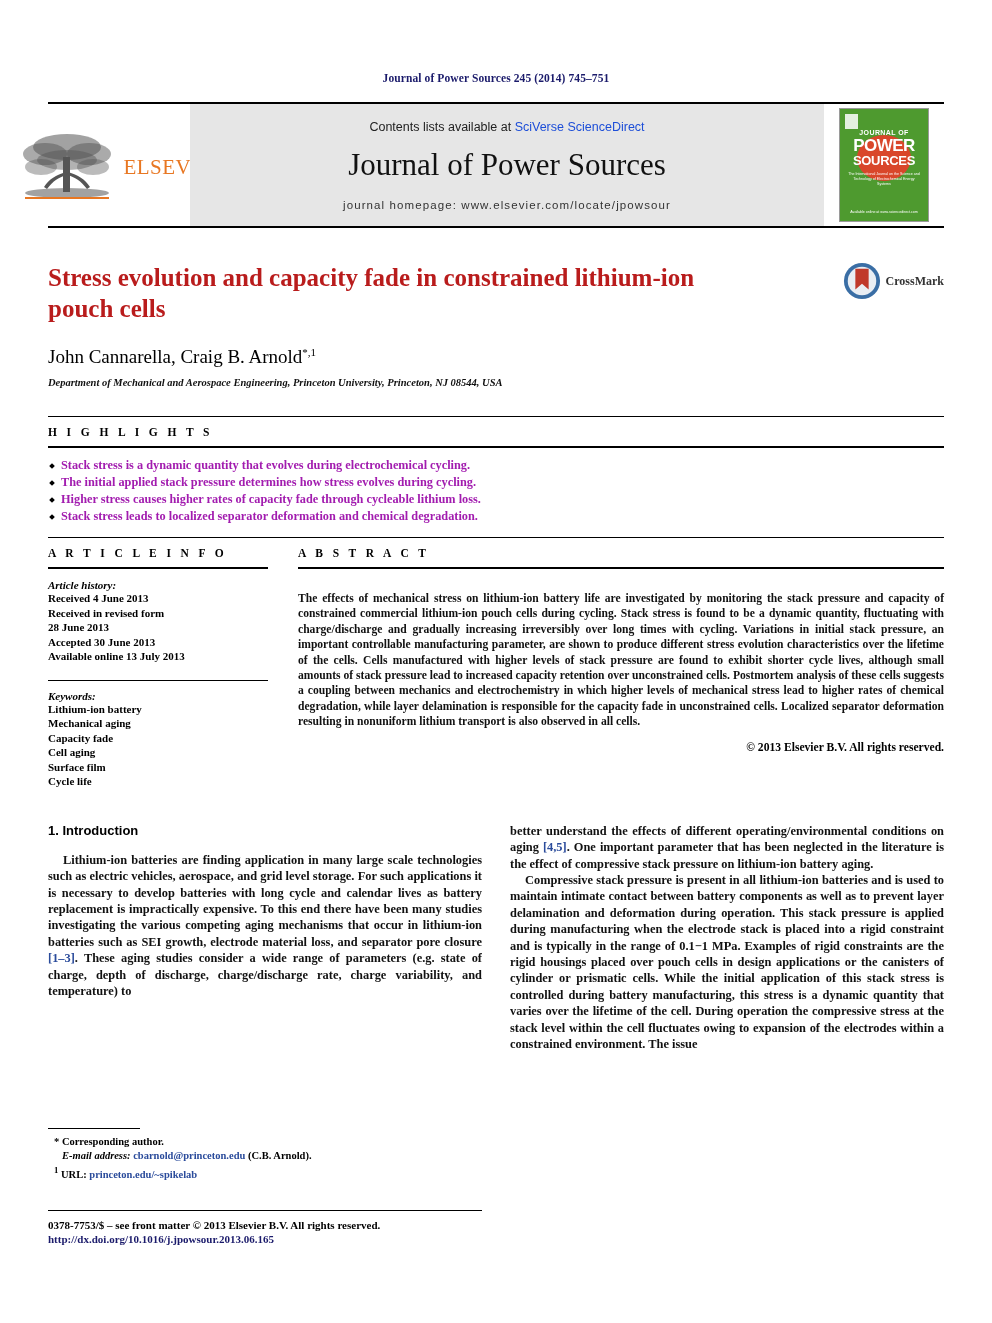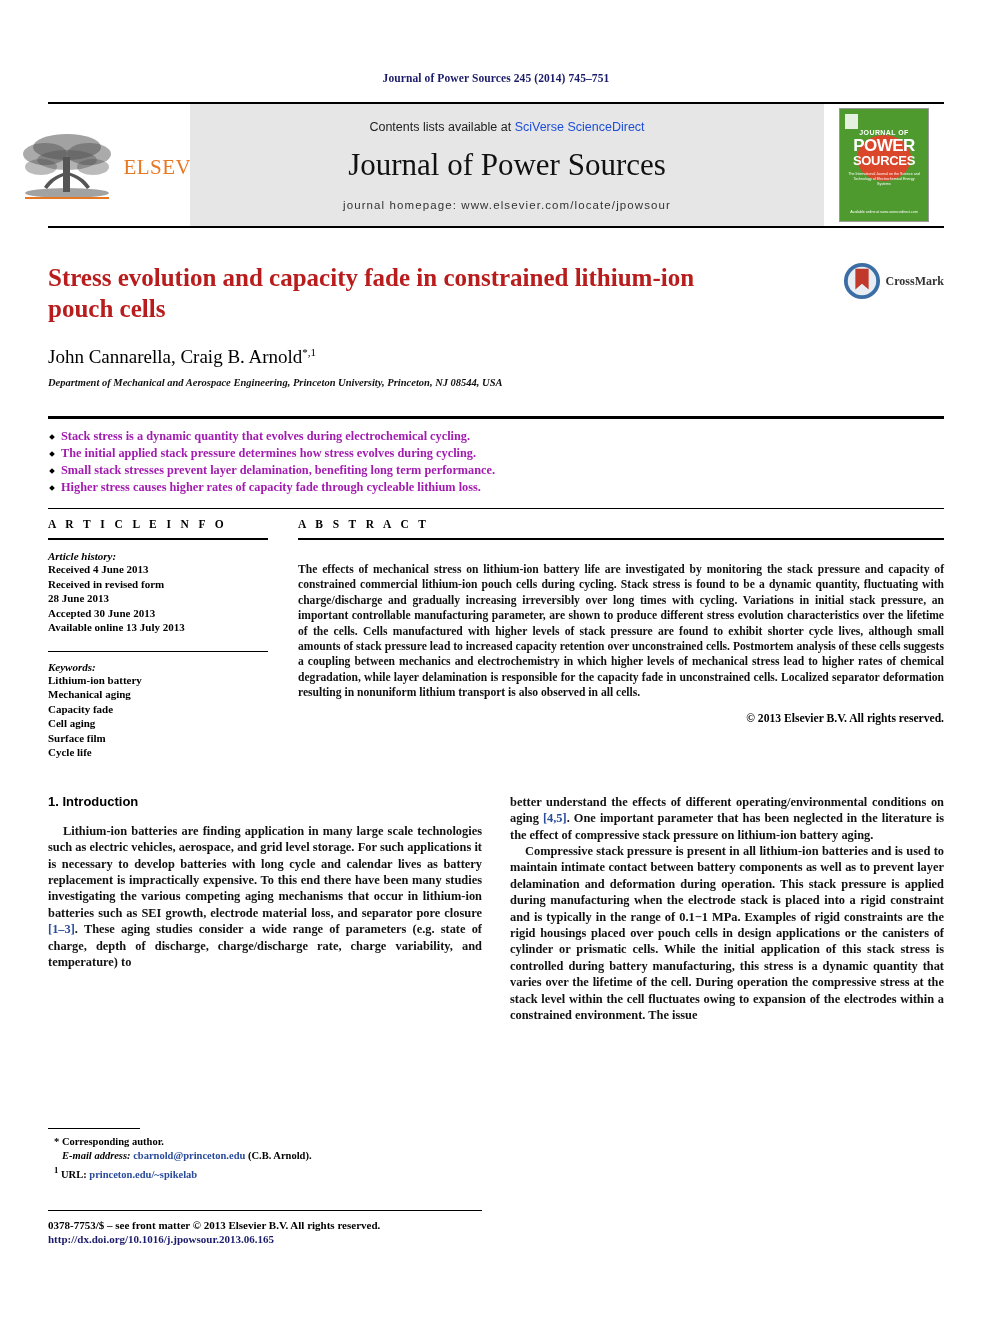--- a/index.html
+++ b/index.html
@@ -308,26 +308,27 @@
 
     <h1 class="paper-title">Stress evolution and capacity fade in constrained lithium-ion pouch cells</h1>
     <div class="authors">
       <span>John Cannarella, Craig B. Arnold</span><sup>*,1</sup>
     </div>
     <div class="affil">Department of Mechanical and Aerospace Engineering, Princeton University, Princeton, NJ 08544, USA</div>
   </div>
 
   <div class="section-wrap" style="margin-top:28px;">
     <div class="rule-thin"></div>
+    <div class="sec-label">H I G H L I G H T S</div>
     <div class="rule-thick"></div>
     <div class="hl-list">
       <div class="hl-item">Stack stress is a dynamic quantity that evolves during electrochemical cycling.</div>
       <div class="hl-item">The initial applied stack pressure determines how stress evolves during cycling.</div>
-      <div class="hl-item">Small stack stresses prevent layer delamination, benefiting long term performance.</div>
       <div class="hl-item">Higher stress causes higher rates of capacity fade through cycleable lithium loss.</div>
+      <div class="hl-item">Stack stress leads to localized separator deformation and chemical degradation.</div>
     </div>
     <div class="rule-thin"></div>
   </div>
 
   <div class="info-abs">
     <div class="col-info">
       <div class="ia-head">A R T I C L E    I N F O</div>
       <div class="rule-thick"></div>
       <div class="ia-body">
         <div class="ah-title">Article history:</div>

